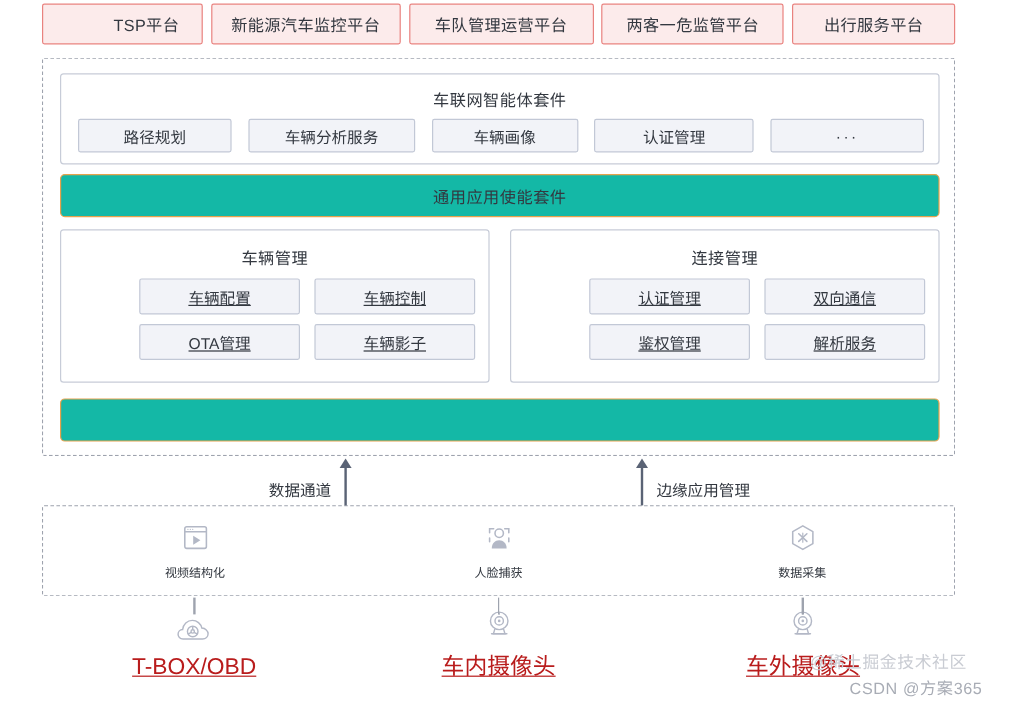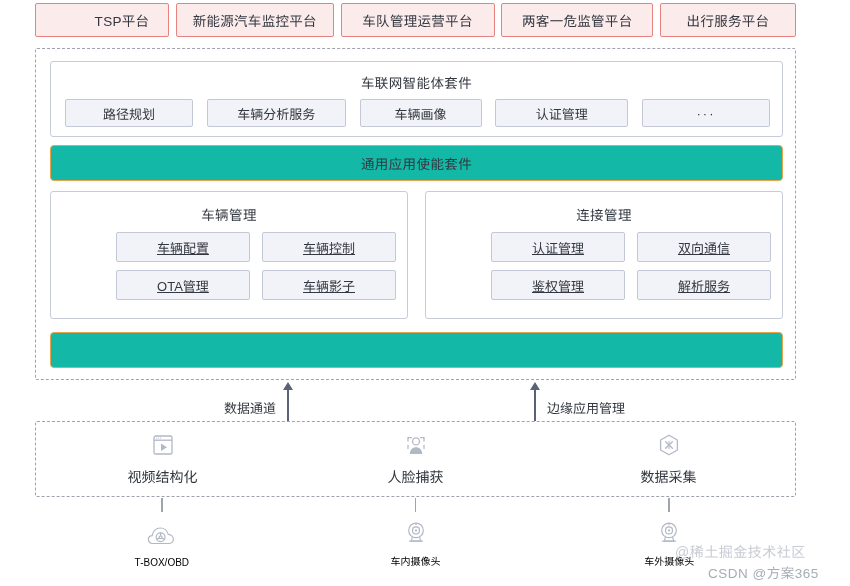--- a/index.html
+++ b/index.html
@@ -221,21 +221,21 @@
   }
   .edge-item {
     flex: 1;
     display: flex;
     flex-direction: column;
     align-items: center;
     justify-content: center;
     gap: 8px;
   }
   .edge-item .label {
-    font-size: 14px;
+    font-size: 10px;
     color: #333840;
     white-space: nowrap;
   }
   .icon-wrap {
     width: 26px;
     height: 26px;
     display: flex;
     align-items: center;
     justify-content: center;
   }
@@ -262,23 +262,24 @@
   .device-stem {
     position: absolute;
     top: 0;
     left: 50%;
     margin-left: -0.7px;
     width: 1.4px;
     height: 14px;
     background: #9ea3ae;
   }
   .device-item .label {
-    font-size: 10px;
-    color: #000000;
-    white-space: nowrap;
+    font-size: 19px;
+    color: #b91c1c;
+    white-space: nowrap;
+    text-decoration: underline;
   }
   .device-icon-wrap {
     width: 30px;
     height: 28px;
     display: flex;
     align-items: center;
     justify-content: center;
   }
 
   

